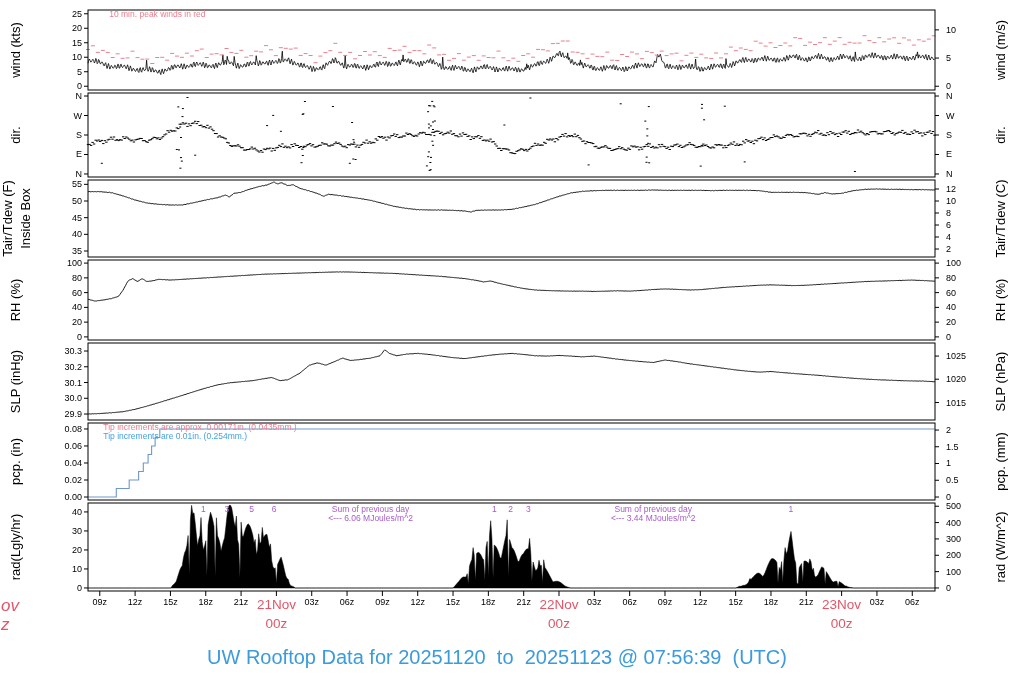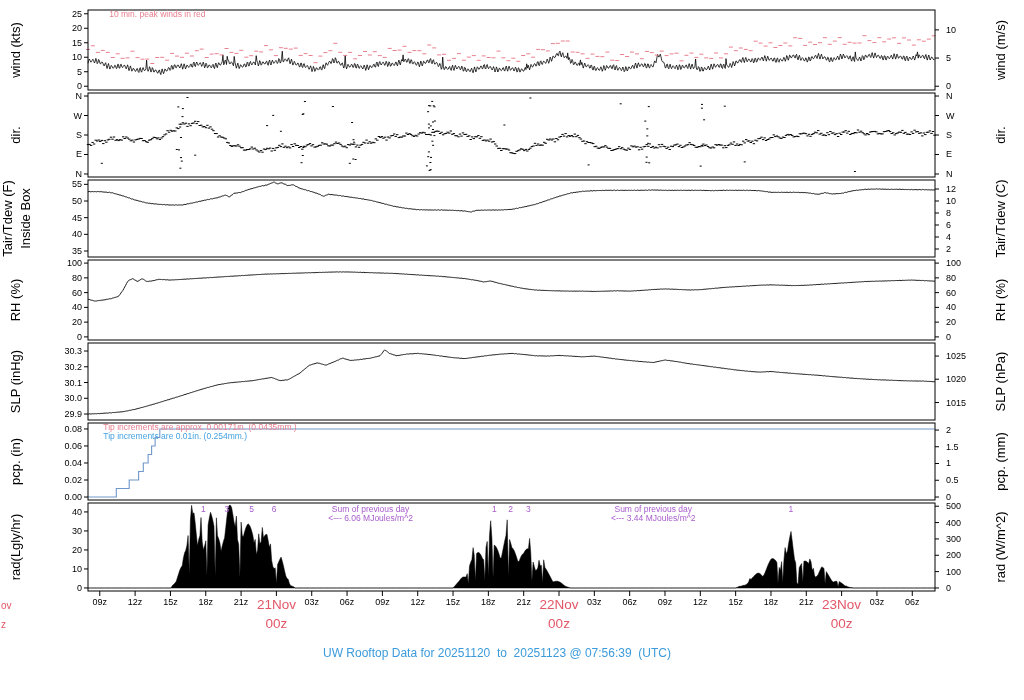--- a/index.html
+++ b/index.html
@@ -1,21 +1,21 @@
 <!DOCTYPE html>
 <html><head>
 <meta charset="utf-8">
 <style>
   html,body{margin:0;padding:0;background:#fff;}
   .figure{position:relative;width:1024px;height:700px;background:#fff;overflow:hidden;
           font-family:"Liberation Sans","DejaVu Sans",sans-serif;}
   svg text{font-family:"Liberation Sans","DejaVu Sans",sans-serif;}
   .title{position:absolute;left:0;top:646px;width:994px;text-align:center;
-         font-size:12px;color:#3b9bdb;white-space:pre;}
-  .clip-label{position:absolute;left:1px;top:596px;color:#e25667;font-size:10px;line-height:19px;}
+         font-size:20px;color:#3b9bdb;white-space:pre;}
+  .clip-label{position:absolute;left:1px;top:596px;color:#e25667;font-size:17px;line-height:19px;font-style:italic;}
 </style>
 </head>
 <body>
 
 <div class="figure">
   <svg id="plot" width="1024" height="645">
       <g>
         <g>
           <path d="M88.0 63.3L88.7 60.4L89.4 59.0L90.1 60.7L90.8 62.1L91.5 61.7L92.2 60.3L92.9 59.2L93.7 60.5L94.4 63.0L95.1 61.7L95.8 58.4L96.5 59.8L97.2 63.7L97.9 62.8L98.6 59.5L99.3 60.4L100.0 63.6L100.7 63.8L101.4 62.3L102.1 61.9L102.8 62.9L103.5 65.0L104.2 65.9L105.0 63.8L105.7 62.7L106.4 66.1L107.1 68.5L107.8 65.6L108.5 63.5L109.2 66.7L109.9 69.1L110.6 67.2L111.3 65.4L112.0 66.4L112.7 67.9L113.4 68.2L114.1 67.1L114.8 65.2L115.6 65.8L116.3 68.6L117.0 68.1L117.7 64.3L118.4 64.3L119.1 68.1L119.8 68.1L120.5 64.6L121.2 64.2L121.9 66.8L122.6 67.6L123.3 66.3L124.0 65.2L124.7 65.3L125.4 67.2L126.2 68.8L126.9 66.9L127.6 64.8L128.3 67.5L129.0 70.7L129.7 68.6L130.4 65.9L131.1 68.2L131.8 71.2L132.5 70.2L133.2 68.3L133.9 68.7L134.6 70.2L135.3 71.4L136.0 70.9L136.7 68.8L137.5 68.6L138.2 71.8L138.9 72.5L139.6 68.7L140.3 67.6L141.0 71.2L141.7 72.2L142.4 69.0L143.1 67.6L143.8 69.6L144.5 70.8L145.2 70.0L145.9 68.6L146.6 60.2L147.3 69.2L148.1 71.3L148.8 69.8L149.5 66.7L150.2 68.4L150.9 72.1L151.6 70.9L152.3 67.6L153.0 68.8L153.7 72.0L154.4 71.9L155.1 70.1L155.8 69.9L156.5 71.0L157.2 72.8L157.9 73.2L158.7 71.0L159.4 69.9L160.1 72.9L160.8 74.6L161.5 71.1L162.2 68.9L162.9 71.9L163.6 73.7L164.3 71.1L165.0 68.9L165.7 69.9L166.4 71.1L167.1 70.9L167.8 69.3L168.5 67.5L169.2 68.0L170.0 70.4L170.7 69.5L171.4 65.5L172.1 65.7L172.8 69.3L173.5 68.8L174.2 65.0L174.9 64.7L175.6 67.4L176.3 67.8L177.0 66.1L177.7 65.0L178.4 65.2L179.1 66.9L179.8 68.0L180.6 65.8L181.3 63.7L182.0 66.3L182.7 69.2L183.4 66.6L184.1 63.8L184.8 66.1L185.5 68.9L186.2 67.3L186.9 65.1L187.6 65.5L188.3 66.9L189.0 67.5L189.7 66.6L190.4 64.3L191.2 64.2L191.9 67.0L192.6 67.1L193.3 63.1L194.0 62.1L194.7 65.8L195.4 66.6L196.1 63.2L196.8 62.0L197.5 64.3L198.2 65.4L198.9 64.5L199.6 63.2L200.3 62.7L201.0 64.3L201.7 66.4L202.5 64.8L203.2 62.1L203.9 64.1L204.6 67.8L205.3 66.5L206.0 63.2L206.7 64.6L207.4 67.7L208.1 67.3L208.8 65.2L209.5 65.0L210.2 66.2L210.9 67.5L211.6 67.5L212.3 65.2L213.1 64.3L213.8 67.2L214.5 68.6L215.2 65.0L215.9 63.0L216.6 66.1L217.3 67.7L218.0 64.7L218.7 62.7L219.4 64.0L220.1 65.2L220.8 64.7L221.5 63.2L222.2 61.7L222.9 54.9L223.7 64.8L224.4 63.7L225.1 60.1L225.8 60.7L226.5 64.5L227.2 56.3L227.9 60.2L228.6 60.4L229.3 63.4L230.0 64.0L230.7 62.5L231.4 61.9L232.1 62.8L232.8 64.7L233.5 65.8L234.2 56.4L235.0 62.4L235.7 65.4L236.4 68.2L237.1 65.6L237.8 63.1L238.5 65.8L239.2 68.6L239.9 66.9L240.6 64.7L241.3 65.5L242.0 66.9L242.7 67.2L243.4 66.1L244.1 64.0L244.8 64.1L245.6 66.8L246.3 66.6L247.0 62.7L247.7 62.0L248.4 65.7L249.1 66.1L249.8 62.5L250.5 61.5L251.2 64.0L251.9 64.9L252.6 63.6L253.3 62.2L254.0 62.0L254.7 63.5L255.4 65.0L256.2 55.7L256.9 60.6L257.6 62.5L258.3 65.9L259.0 64.0L259.7 60.6L260.4 62.2L261.1 65.2L261.8 64.3L262.5 62.0L263.2 61.9L263.9 63.1L264.6 64.0L265.3 63.8L266.0 61.7L266.7 61.1L267.5 64.1L268.2 65.3L268.9 61.7L269.6 60.0L270.3 63.4L271.0 65.0L271.7 61.9L272.4 60.2L273.1 62.0L273.8 63.4L274.5 62.7L275.2 61.4L275.9 60.4L276.6 61.5L277.3 63.5L278.1 62.1L278.8 58.6L279.5 59.4L280.2 63.1L280.9 62.1L281.6 58.3L282.3 51.2L283.0 61.7L283.7 61.7L284.4 59.6L285.1 58.8L285.8 59.6L286.5 61.0L287.2 61.3L287.9 59.0L288.7 57.8L289.4 61.1L290.1 63.8L290.8 61.2L291.5 59.1L292.2 62.3L292.9 65.1L293.6 63.3L294.3 61.4L295.0 62.8L295.7 64.7L296.4 65.1L297.1 64.2L297.8 62.9L298.5 63.7L299.2 66.7L300.0 66.8L300.7 63.2L301.4 63.1L302.1 67.0L302.8 67.5L303.5 64.0L304.2 63.6L304.9 66.6L305.6 67.6L306.3 66.3L307.0 65.4L307.7 65.9L308.4 67.7L309.1 69.3L309.8 67.8L310.6 65.8L311.3 68.2L312.0 71.6L312.7 69.6L313.4 66.4L314.1 68.3L314.8 71.4L315.5 70.2L316.2 67.8L316.9 68.0L317.6 69.4L318.3 70.1L319.0 69.4L319.7 67.2L320.4 66.7L321.2 69.4L321.9 70.1L322.6 66.2L323.3 64.7L324.0 67.8L324.7 68.7L325.4 64.9L326.1 62.8L326.8 64.4L327.5 65.3L328.2 63.9L328.9 62.1L329.6 61.1L330.3 62.0L331.0 63.6L331.7 62.0L332.5 58.6L333.2 59.6L333.9 63.0L334.6 61.7L335.3 57.7L336.0 59.1L336.7 62.8L337.4 63.1L338.1 61.4L338.8 61.4L339.5 63.0L340.2 64.8L340.9 65.3L341.6 63.6L342.3 62.8L343.1 65.9L343.8 68.1L344.5 65.2L345.2 55.6L345.9 66.3L346.6 68.9L347.3 66.5L348.0 64.3L348.7 65.6L349.4 67.1L350.1 66.9L350.8 65.6L351.5 64.2L352.2 64.9L352.9 67.5L353.7 67.0L354.4 63.6L355.1 63.8L355.8 67.8L356.5 68.0L357.2 64.5L357.9 64.4L358.6 67.6L359.3 68.4L360.0 66.6L360.7 65.7L361.4 66.3L362.1 67.9L362.8 69.0L363.5 67.1L364.2 65.1L365.0 67.5L365.7 70.4L366.4 68.0L367.1 64.8L367.8 66.9L368.5 69.8L369.2 68.1L369.9 65.5L370.6 65.9L371.3 67.3L372.0 67.6L372.7 66.6L373.4 64.5L374.1 64.2L374.8 66.8L375.6 67.1L376.3 63.2L377.0 62.0L377.7 65.5L378.4 66.5L379.1 62.9L379.8 61.5L380.5 63.8L381.2 65.0L381.9 63.8L382.6 62.5L383.3 62.2L384.0 63.6L384.7 65.4L385.4 64.0L386.2 61.3L386.9 62.9L387.6 66.5L388.3 65.3L389.0 61.8L389.7 62.9L390.4 66.2L391.1 65.8L391.8 63.4L392.5 63.1L393.2 64.4L393.9 65.5L394.6 65.2L395.3 63.0L396.0 61.9L396.7 64.5L397.5 65.9L398.2 62.4L398.9 60.1L399.6 63.0L400.3 64.9L401.0 61.9L401.7 59.6L402.4 61.0L403.1 54.9L403.8 61.8L404.5 60.3L405.2 59.1L405.9 59.9L406.6 62.3L407.3 61.8L408.1 58.6L408.8 59.2L409.5 63.2L410.2 63.3L410.9 59.7L411.6 60.0L412.3 63.4L413.0 64.1L413.7 62.3L414.4 61.7L415.1 62.8L415.8 64.5L416.5 65.3L417.2 63.5L417.9 61.9L418.7 64.3L419.4 66.8L420.1 64.1L420.8 61.0L421.5 63.2L422.2 65.9L422.9 63.9L423.6 61.2L424.3 61.8L425.0 63.3L425.7 63.3L426.4 62.0L427.1 60.1L427.8 60.1L428.5 62.6L429.2 62.6L430.0 59.1L430.7 58.6L431.4 62.6L432.1 63.8L432.8 60.5L433.5 59.7L434.2 62.8L434.9 64.3L435.6 63.2L436.3 62.4L437.0 62.8L437.7 64.7L438.4 66.6L439.1 65.5L439.8 63.4L440.6 65.5L441.3 69.3L442.0 68.0L442.7 57.1L443.4 66.3L444.1 69.7L444.8 69.1L445.5 66.7L446.2 66.9L446.9 68.5L447.6 69.4L448.3 69.0L449.0 67.1L449.7 66.5L450.4 69.2L451.2 70.4L451.9 67.1L452.6 65.2L453.3 68.5L454.0 70.4L454.7 67.3L455.4 65.3L456.1 67.3L456.8 69.0L457.5 68.2L458.2 66.9L458.9 66.3L459.6 67.5L460.3 69.8L461.0 69.1L461.7 66.1L462.5 67.1L463.2 71.1L463.9 70.9L464.6 67.4L465.3 67.8L466.0 71.3L466.7 71.6L467.4 69.4L468.1 68.8L468.8 69.9L469.5 71.3L470.2 71.7L470.9 69.7L471.6 68.2L472.3 70.5L473.1 72.8L473.8 69.9L474.5 66.9L475.2 69.4L475.9 71.9L476.6 69.6L477.3 66.8L478.0 67.7L478.7 69.3L479.4 69.0L480.1 67.6L480.8 66.0L481.5 66.3L482.2 68.7L482.9 68.5L483.7 65.0L484.4 64.5L485.1 68.3L485.8 69.0L486.5 65.3L487.2 64.5L487.9 67.5L488.6 68.7L489.3 67.2L490.0 66.3L490.7 66.9L491.4 68.7L492.1 70.0L492.8 68.6L493.5 66.6L494.2 68.6L495.0 72.0L495.7 70.3L496.4 66.9L497.1 68.7L497.8 72.0L498.5 70.9L499.2 68.2L499.9 68.5L500.6 70.1L501.3 70.7L502.0 69.9L502.7 68.0L503.4 67.6L504.1 70.2L504.8 71.1L505.6 67.6L506.3 66.0L507.0 69.4L507.7 71.2L508.4 68.0L509.1 66.2L509.8 68.6L510.5 70.3L511.2 69.4L511.9 68.1L512.6 67.8L513.3 69.1L514.0 71.0L514.7 70.0L515.4 67.2L516.2 68.3L516.9 72.1L517.6 71.5L518.3 67.8L519.0 68.4L519.7 71.9L520.4 71.8L521.1 69.3L521.8 68.8L522.5 70.1L523.2 71.2L523.9 71.0L524.6 68.9L525.3 67.4L526.0 69.6L526.7 63.8L527.5 68.1L528.2 65.2L528.9 67.6L529.6 69.9L530.3 67.1L531.0 64.4L531.7 65.5L532.4 67.1L533.1 66.5L533.8 64.9L534.5 63.6L535.2 64.1L535.9 66.2L536.6 65.6L537.3 62.0L538.1 61.7L538.8 65.3L539.5 65.5L540.2 61.6L540.9 60.8L541.6 63.8L542.3 64.5L543.0 62.3L543.7 61.1L544.4 61.6L545.1 62.8L545.8 63.4L546.5 61.4L547.2 59.1L547.9 60.8L548.7 63.3L549.4 60.9L550.1 57.1L550.8 58.6L551.5 61.3L552.2 59.4L552.9 56.2L553.6 56.3L554.3 57.6L555.0 57.5L555.7 56.0L556.4 53.9L557.1 53.3L557.8 55.4L558.5 55.7L559.2 52.1L560.0 51.1L560.7 55.1L561.4 56.9L562.1 53.9L562.8 52.7L563.5 55.8L564.2 57.7L564.9 56.9L565.6 56.0L566.3 56.5L567.0 58.3L567.7 52.9L568.4 59.7L569.1 57.5L569.8 59.2L570.6 63.3L571.3 62.7L572.0 59.4L572.7 60.7L573.4 64.5L574.1 64.5L574.8 62.2L575.5 62.2L576.2 64.0L576.9 65.3L577.6 65.2L578.3 63.5L579.0 62.8L579.7 65.5L580.4 59.9L581.2 64.6L581.9 62.4L582.6 65.6L583.3 68.1L584.0 65.4L584.7 63.1L585.4 64.9L586.1 66.9L586.8 66.4L587.5 65.2L588.2 64.6L588.9 65.7L589.6 68.1L590.3 67.9L591.0 65.0L591.7 65.5L592.5 69.6L593.2 70.0L593.9 66.5L594.6 66.5L595.3 70.0L596.0 70.7L596.7 68.5L597.4 67.6L598.1 68.7L598.8 70.0L599.5 70.4L600.2 68.6L600.9 66.8L601.6 68.8L602.3 71.3L603.1 68.8L603.8 65.5L604.5 67.4L605.2 70.3L605.9 68.4L606.6 65.5L607.3 66.3L608.0 68.1L608.7 68.2L609.4 67.0L610.1 65.6L610.8 65.8L611.5 68.3L612.2 68.8L612.9 65.6L613.7 64.7L614.4 68.6L615.1 70.0L615.8 66.7L616.5 65.6L617.2 68.7L617.9 70.3L618.6 68.7L619.3 67.5L620.0 67.9L620.7 69.4L621.4 70.7L622.1 69.4L622.8 67.0L623.5 68.4L624.2 71.7L625.0 70.4L625.7 66.6L626.4 67.6L627.1 71.0L627.8 70.1L628.5 67.1L629.2 66.9L629.9 68.4L630.6 68.9L631.3 68.1L632.0 66.1L632.7 65.2L633.4 67.4L634.1 68.6L634.8 65.3L635.6 63.0L636.3 66.0L637.0 68.1L637.7 65.0L638.4 62.8L639.1 64.8L639.8 66.6L640.5 65.7L641.2 64.2L641.9 63.8L642.6 65.0L643.3 66.9L644.0 66.3L644.7 63.4L645.4 64.0L646.2 67.8L646.9 67.7L647.6 63.9L648.3 64.0L649.0 67.5L649.7 67.8L650.4 65.3L651.1 64.5L651.8 65.7L652.5 66.8L653.2 66.8L653.9 63.7L654.6 60.9L655.3 61.7L656.0 62.8L656.7 58.9L657.5 54.5L658.2 55.5L658.9 57.1L659.6 55.5L660.3 54.2L661.0 56.8L661.7 60.3L662.4 61.7L663.1 61.9L663.8 62.3L664.5 64.3L665.2 67.7L665.9 67.8L666.6 64.6L667.3 64.0L668.1 67.8L668.8 68.8L669.5 65.2L670.2 64.2L670.9 67.4L671.6 68.7L672.3 66.9L673.0 65.7L673.7 66.4L674.4 67.8L675.1 68.7L675.8 67.2L676.5 65.0L677.2 66.6L677.9 69.8L678.7 68.3L679.4 64.7L680.1 66.1L680.8 69.5L681.5 68.4L682.2 65.4L682.9 65.6L683.6 67.5L684.3 67.9L685.0 67.0L685.7 65.3L686.4 65.0L687.1 67.4L687.8 68.5L688.5 65.4L689.2 63.6L690.0 67.0L690.7 69.1L691.4 66.0L692.1 64.1L692.8 66.7L693.5 68.7L694.2 67.7L694.9 66.4L695.6 59.0L696.3 68.0L697.0 69.8L697.7 69.2L698.4 66.6L699.1 67.5L699.8 71.3L700.6 71.0L701.3 67.2L702.0 67.4L702.7 71.0L703.4 71.0L704.1 68.2L704.8 67.5L705.5 68.9L706.2 69.8L706.9 69.4L707.6 67.5L708.3 66.1L709.0 68.1L709.7 70.0L710.4 67.1L711.2 64.1L711.9 66.6L712.6 69.2L713.3 66.7L714.0 63.8L714.7 65.2L715.4 67.2L716.1 66.7L716.8 65.2L717.5 64.3L718.2 65.0L718.9 67.2L719.6 67.2L720.3 64.1L721.0 63.9L721.7 67.7L722.5 68.5L723.2 64.8L723.9 64.1L724.6 67.4L725.3 68.4L726.0 58.6L726.7 64.9L727.4 65.7L728.1 66.9L728.8 67.3L729.5 65.6L730.2 63.4L730.9 64.9L731.6 67.5L732.3 65.4L733.1 61.6L733.8 62.9L734.5 66.0L735.2 64.3L735.9 61.0L736.6 61.2L737.3 62.9L738.0 62.9L738.7 61.5L739.4 59.9L740.1 59.6L740.8 61.7L741.5 62.4L742.2 59.1L742.9 57.5L743.7 60.9L744.4 62.6L745.1 59.3L745.8 57.4L746.5 60.1L747.2 61.8L747.9 60.4L748.6 59.0L749.3 59.3L750.0 60.7L750.7 62.1L751.4 61.0L752.1 58.5L752.8 59.4L753.5 62.9L754.2 62.1L755.0 58.1L755.7 58.6L756.4 62.0L757.1 61.6L757.8 58.5L758.5 58.0L759.2 59.5L759.9 60.3L760.6 59.7L761.3 58.0L762.0 57.1L762.7 59.2L763.4 60.9L764.1 58.1L764.8 55.6L765.6 58.4L766.3 61.2L767.0 58.7L767.7 56.2L768.4 58.1L769.1 60.4L769.8 59.8L770.5 58.5L771.2 58.1L771.9 59.1L772.6 61.1L773.3 60.9L774.0 58.0L774.7 58.1L775.4 61.9L776.2 62.4L776.9 58.6L777.6 58.0L778.3 61.5L779.0 62.3L779.7 59.8L780.4 58.7L781.1 59.8L781.8 60.9L782.5 61.0L783.2 59.2L783.9 57.3L784.6 58.9L785.3 61.3L786.0 59.0L786.7 55.5L787.5 57.1L788.2 60.2L788.9 58.3L789.6 55.1L790.3 55.7L791.0 57.8L791.7 57.6L792.4 56.2L793.1 55.0L793.8 55.2L794.5 57.4L795.2 58.1L795.9 55.2L796.6 54.3L797.3 58.1L798.1 59.9L798.8 56.7L799.5 55.3L800.2 58.5L800.9 60.4L801.6 58.8L802.3 57.6L803.0 58.3L803.7 59.9L804.4 61.1L805.1 60.0L805.8 57.8L806.5 59.0L807.2 62.1L807.9 60.9L808.7 57.0L809.4 57.6L810.1 61.0L810.8 60.2L811.5 56.9L812.2 56.6L812.9 58.3L813.6 58.7L814.3 57.7L815.0 55.9L815.7 55.2L816.4 57.2L817.1 58.5L817.8 55.6L818.5 53.4L819.2 56.5L820.0 59.1L820.7 56.4L821.4 54.2L822.1 56.5L822.8 58.9L823.5 58.1L824.2 56.8L824.9 56.8L825.6 58.1L826.3 60.1L827.0 59.8L827.7 57.2L828.4 57.7L829.1 61.5L829.8 61.8L830.6 57.9L831.3 57.6L832.0 61.1L832.7 61.5L833.4 58.6L834.1 57.6L834.8 58.9L835.5 59.9L836.2 59.5L836.9 57.7L837.6 56.1L838.3 57.7L839.0 59.8L839.7 57.4L840.4 54.0L841.2 55.9L841.9 59.0L842.6 57.1L843.3 54.1L844.0 55.4L844.7 57.8L845.4 57.6L846.1 56.3L846.8 55.6L847.5 56.3L848.2 58.6L848.9 59.1L849.6 56.4L850.3 55.8L851.0 59.7L851.7 61.2L852.5 57.9L853.2 56.7L853.9 60.0L854.6 61.5L855.3 51.9L856.0 58.0L856.7 58.8L857.4 60.1L858.1 60.7L858.8 59.3L859.5 57.0L860.2 58.2L860.9 61.0L861.6 59.5L862.3 55.6L863.1 56.4L863.8 59.8L864.5 58.7L865.2 55.3L865.9 55.2L866.6 57.1L867.3 57.4L868.0 56.2L868.7 54.6L869.4 54.3L870.1 56.3L870.8 57.5L871.5 54.6L872.2 52.6L872.9 55.8L873.7 58.1L874.4 55.2L875.1 52.9L875.8 55.5L876.5 57.6L877.2 56.5L877.9 55.1L878.6 55.4L879.3 56.9L880.0 58.5L880.7 58.0L881.4 55.5L882.1 56.1L882.8 59.8L883.5 59.7L884.2 55.9L885.0 55.9L885.7 59.6L886.4 59.8L887.1 56.8L887.8 56.1L888.5 57.8L889.2 58.7L889.9 58.1L890.6 56.4L891.3 55.2L892.0 57.1L892.7 59.1L893.4 56.6L894.1 53.7L894.8 56.0L895.6 59.1L896.3 57.0L897.0 54.1L897.7 55.7L898.4 58.2L899.1 57.8L899.8 56.4L900.5 56.0L901.2 56.9L901.9 58.9L902.6 59.1L903.3 56.3L904.0 55.9L904.7 59.7L905.4 60.8L906.2 57.2L906.9 56.1L907.6 59.5L908.3 60.8L909.0 58.3L909.7 57.0L910.4 58.0L911.1 59.3L911.8 59.5L912.5 57.9L913.2 56.0L913.9 57.4L914.6 60.1L915.3 58.4L916.0 54.7L916.7 55.9L917.5 51.9L918.2 58.2L918.9 54.8L919.6 55.3L920.3 57.5L921.0 57.8L921.7 56.5L922.4 55.4L923.1 55.5L923.8 57.8L924.5 58.7L925.2 56.0L925.9 54.5L926.6 57.9L927.3 60.1L928.1 57.0L928.8 55.0L929.5 57.9L930.2 60.0L930.9 58.5L931.6 57.0L932.3 57.4L933.0 58.8L933.7 59.9L934.4 59.0" fill="none" stroke="#000000" stroke-width="0.8"></path>
         </g>

